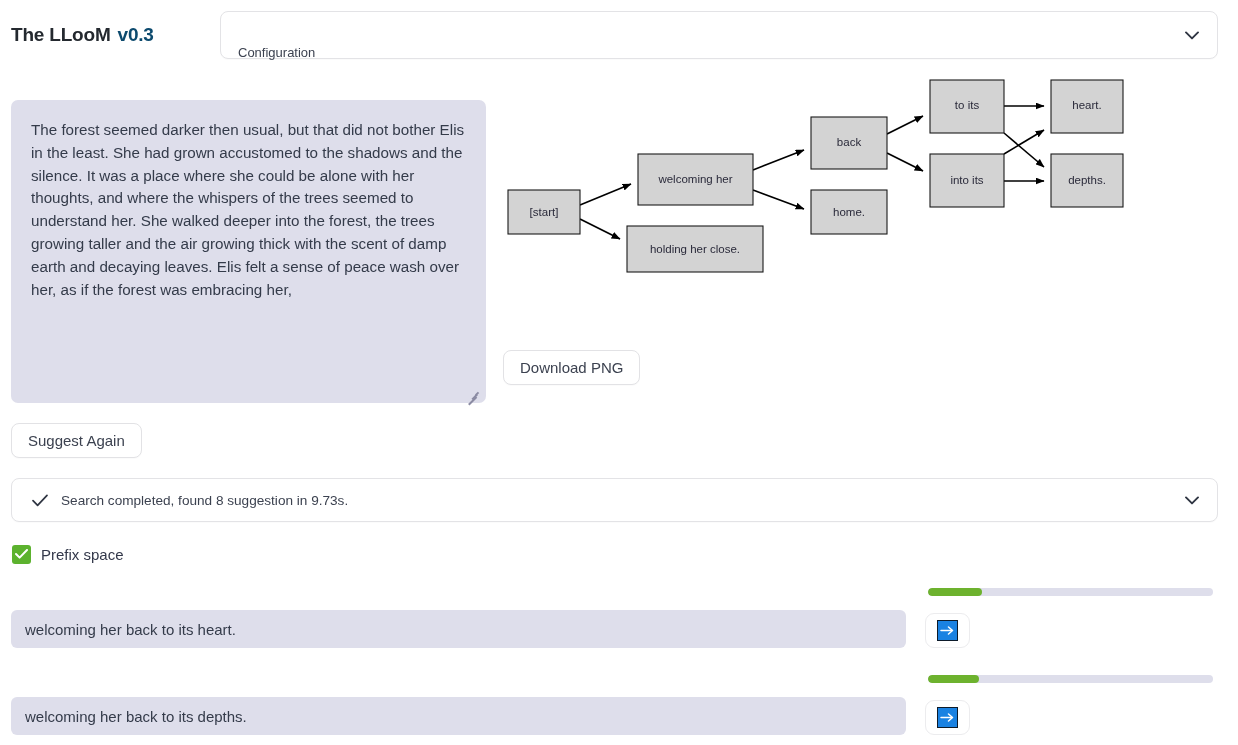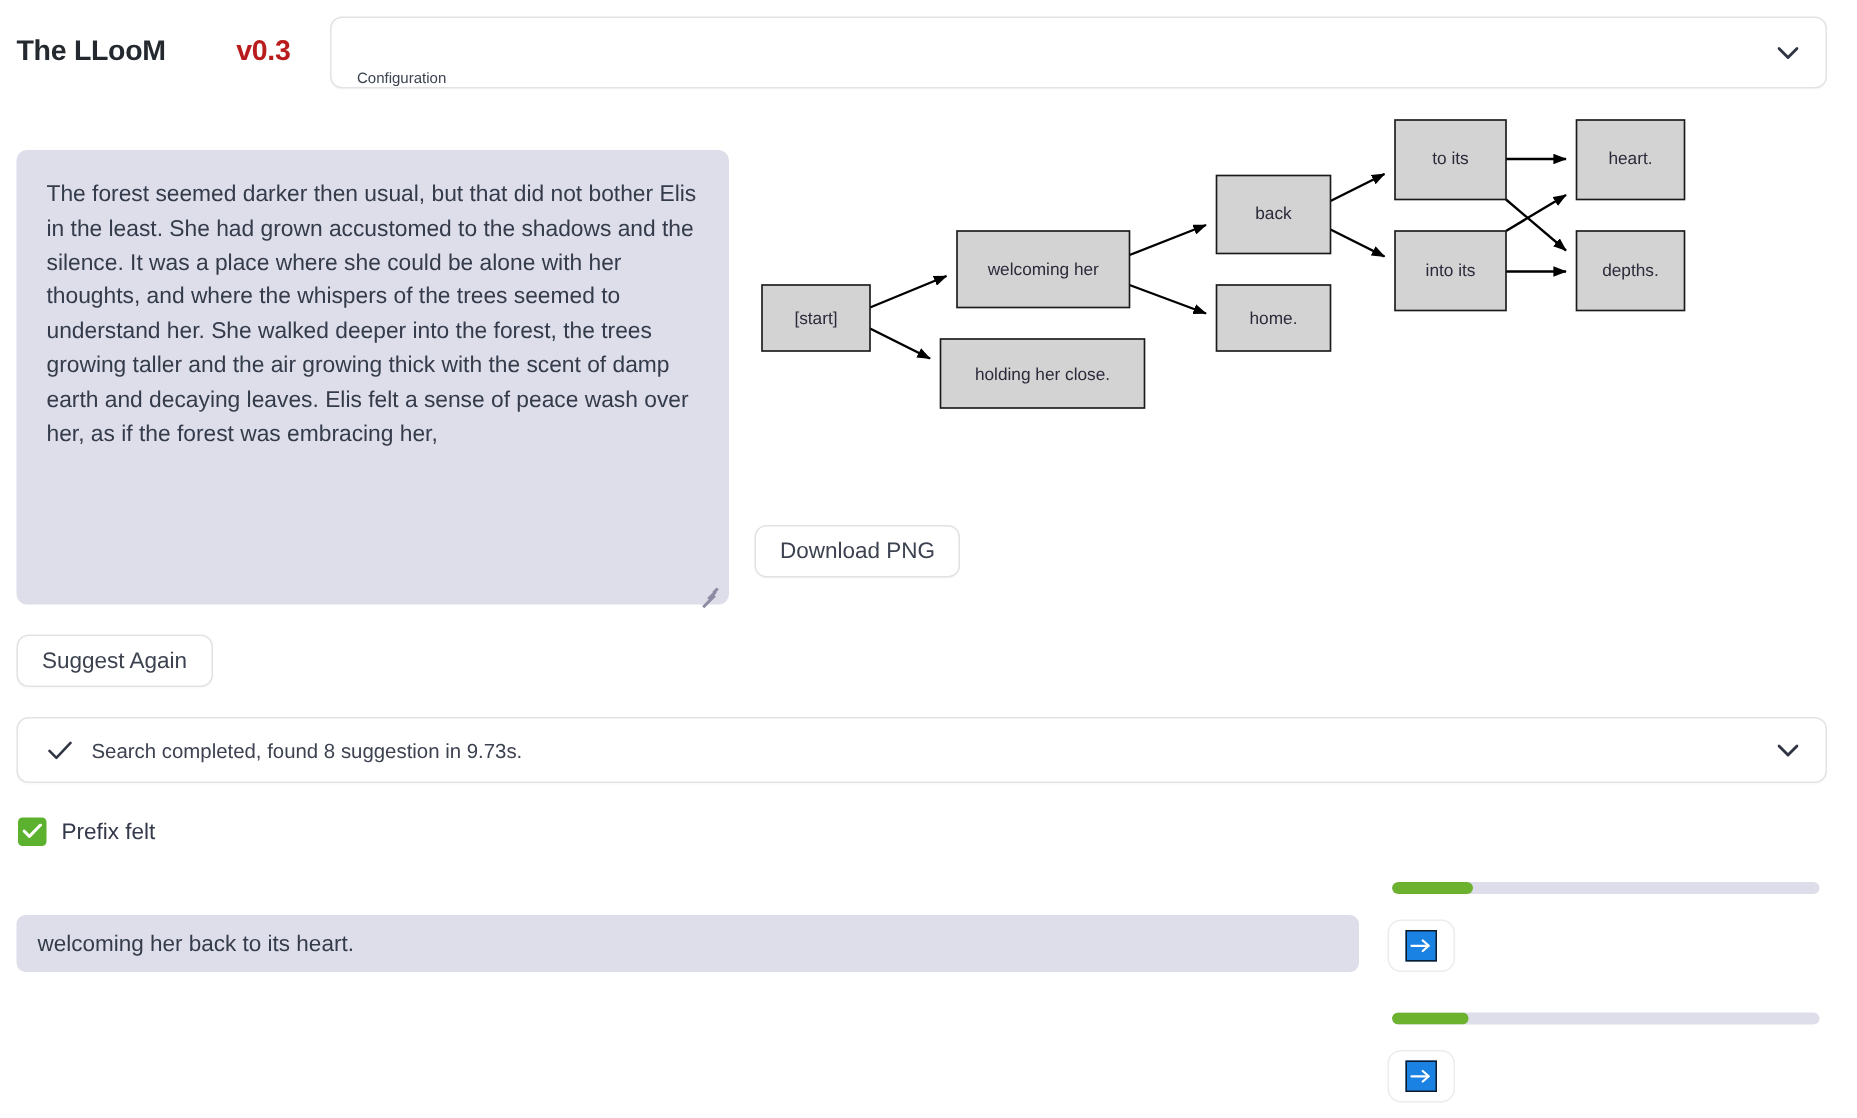--- a/index.html
+++ b/index.html
@@ -21,34 +21,34 @@
   }
   .brand {
     margin-left: 11px;
     font-size: 19px;
     font-weight: bold;
     letter-spacing: -0.2px;
     white-space: nowrap;
     display: flex; align-items: baseline; gap: 7px;
   }
   .brand-main { color: #24292f; }
-  .brand-ver { color: #b91c1c; margin-left: 40px; }
+  .brand-ver { color: #0c4a6e; }
 
   .config-bar {
     position: absolute; left: 220px; top: 11px;
     width: 998px; height: 48px;
     background: #ffffff;
     border: 1px solid #e3e3e6;
     border-radius: 8px;
     display: flex; align-items: center;
     box-shadow: 0 1px 1px rgba(0,0,0,0.02);
   }
   .config-label {
     margin-left: 17px;
-    font-size: 10px;
+    font-size: 13px;
     color: #3c4250;
     margin-top: 35px;
   }
   .chevron {
     position: absolute; right: 16px; top: 50%;
     transform: translateY(-50%);
     width: 18px; height: 18px;
     display: flex; align-items: center; justify-content: center;
   }
   .chevron svg { display: block; }
@@ -310,38 +310,41 @@
         </svg>
     </span>
   </div>
 
   <div class="prefix-row">
     <span class="cbox">
       <svg width="13" height="10" viewBox="0 0 13 10">
           <path d="M1 5 L4.6 8.6 L12 1" stroke="#ffffff" stroke-width="2" fill="none" stroke-linecap="round" stroke-linejoin="round"></path>
         </svg>
     </span>
-    <span class="prefix-label">Prefix felt</span>
+    <span class="prefix-label">Prefix space</span>
   </div>
 
   <div class="sugg sugg-1">
     <span>welcoming her back to its heart.</span>
   </div>
   <div class="pbar pbar-1">
     <span style="width: 19%;"></span>
   </div>
   <button class="iconbtn iconbtn-1">
     <span class="blue-sq">
       <svg width="15" height="9" viewBox="0 0 15 9">
           <path d="M1 4.5 H12" stroke="#fff" stroke-width="1.5" stroke-linecap="round"></path>
           <path d="M8.5 1 L12.5 4.5 L8.5 8" stroke="#fff" stroke-width="1.5" fill="none" stroke-linecap="round" stroke-linejoin="round"></path>
         </svg>
     </span>
   </button>
 
+  <div class="sugg sugg-2">
+    <span>welcoming her back to its depths.</span>
+  </div>
   <div class="pbar pbar-2">
     <span style="width: 18%;"></span>
   </div>
   <button class="iconbtn iconbtn-2">
     <span class="blue-sq">
       <svg width="15" height="9" viewBox="0 0 15 9">
           <path d="M1 4.5 H12" stroke="#fff" stroke-width="1.5" stroke-linecap="round"></path>
           <path d="M8.5 1 L12.5 4.5 L8.5 8" stroke="#fff" stroke-width="1.5" fill="none" stroke-linecap="round" stroke-linejoin="round"></path>
         </svg>
     </span>

